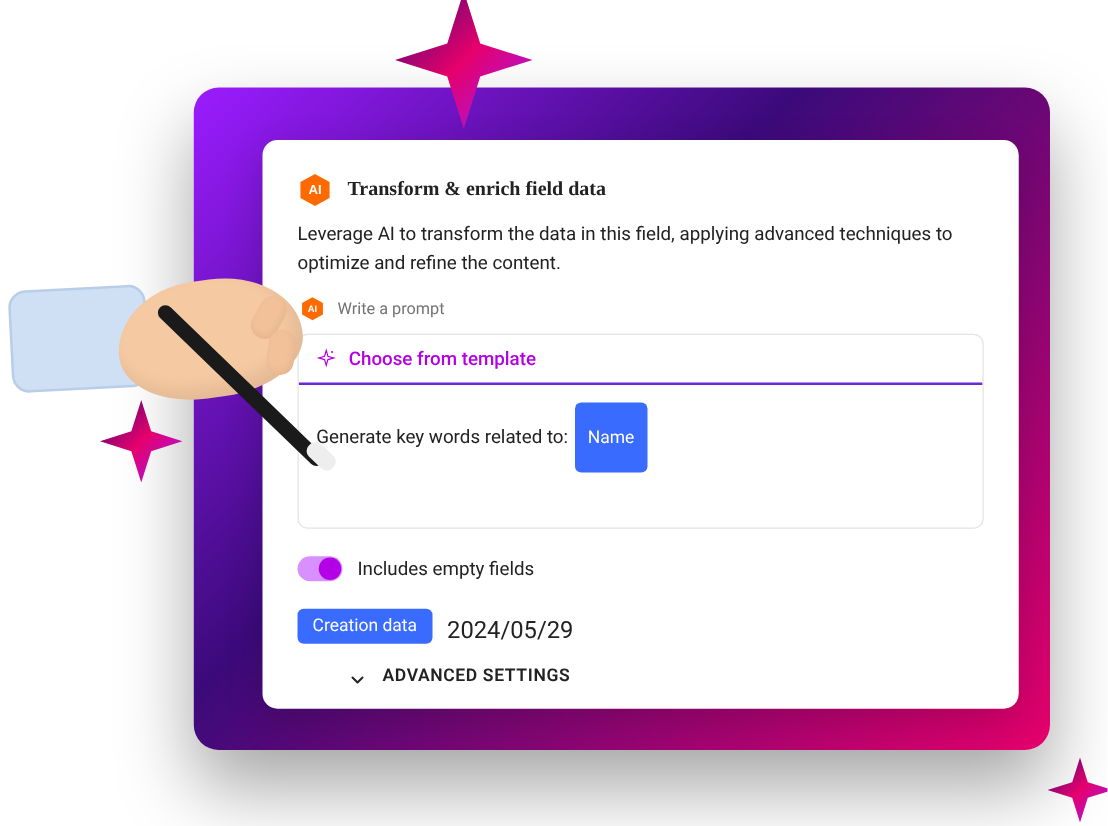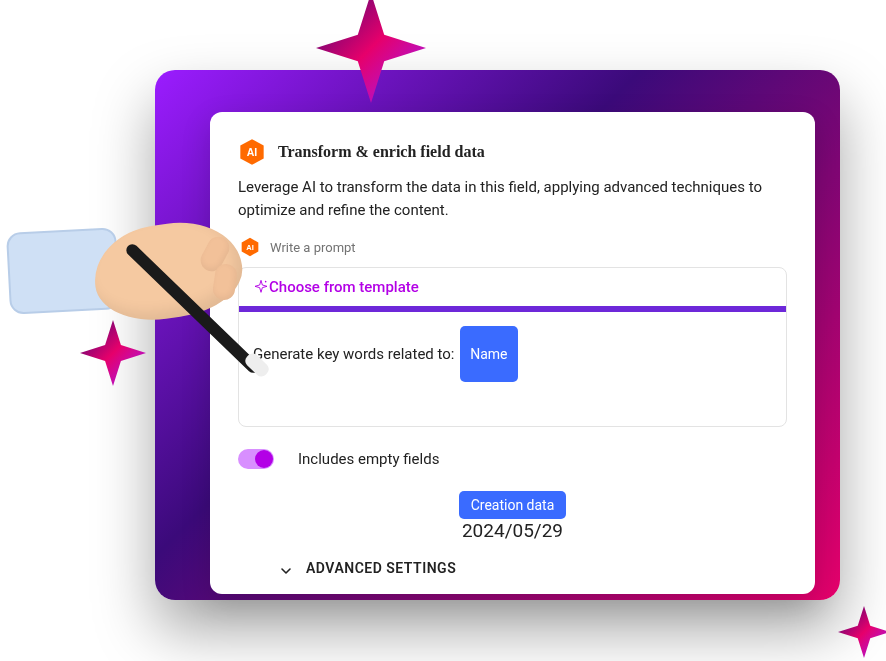--- a/index.html
+++ b/index.html
@@ -67,22 +67,23 @@
   }
   .prompt-box {
     border: 1px solid #e3e3e3;
     border-radius: 8px;
     overflow: hidden;
     margin-bottom: 22px;
   }
   .template-bar {
     display: flex;
     align-items: center;
+    gap: 10px;
     padding: 10px 14px;
-    border-bottom: 6px solid #6d28d9;
+    border-bottom: 2px solid #6d28d9;
     cursor: pointer;
   }
   .sparkle-icon {
     width: 16px; height: 16px;
     flex-shrink: 0;
   }
   .template-text {
     color: #b300e6;
     font-size: 15px;
     font-weight: 500;
@@ -104,21 +105,21 @@
   }
   .toggles-row {
     display: flex;
     justify-content: space-between;
     align-items: center;
     margin-bottom: 22px;
   }
   .toggle-group {
     display: flex;
     align-items: center;
-    gap: 24px;
+    gap: 12px;
     cursor: pointer;
   }
   .toggle {
     width: 36px; height: 20px;
     background: #d88fff;
     border-radius: 20px;
     position: relative;
   }
   .toggle-knob {
     position: absolute;
@@ -143,23 +144,23 @@
     width: 12px; height: 12px;
   }
   .section-title {
     font-size: 14px;
     font-weight: 600;
     letter-spacing: 0.5px;
     color: #222;
   }
   .preview-row {
     display: flex;
-    align-items: center;
+    align-items: flex-end;
+    gap: 12px;
     margin-bottom: 18px;
-    flex-direction: column;
   }
   .badge {
     background: #3a6bff;
     color: #fff;
     padding: 6px 12px;
     border-radius: 5px;
     font-size: 14px;
   }
   .preview-value {
     font-size: 19px;

